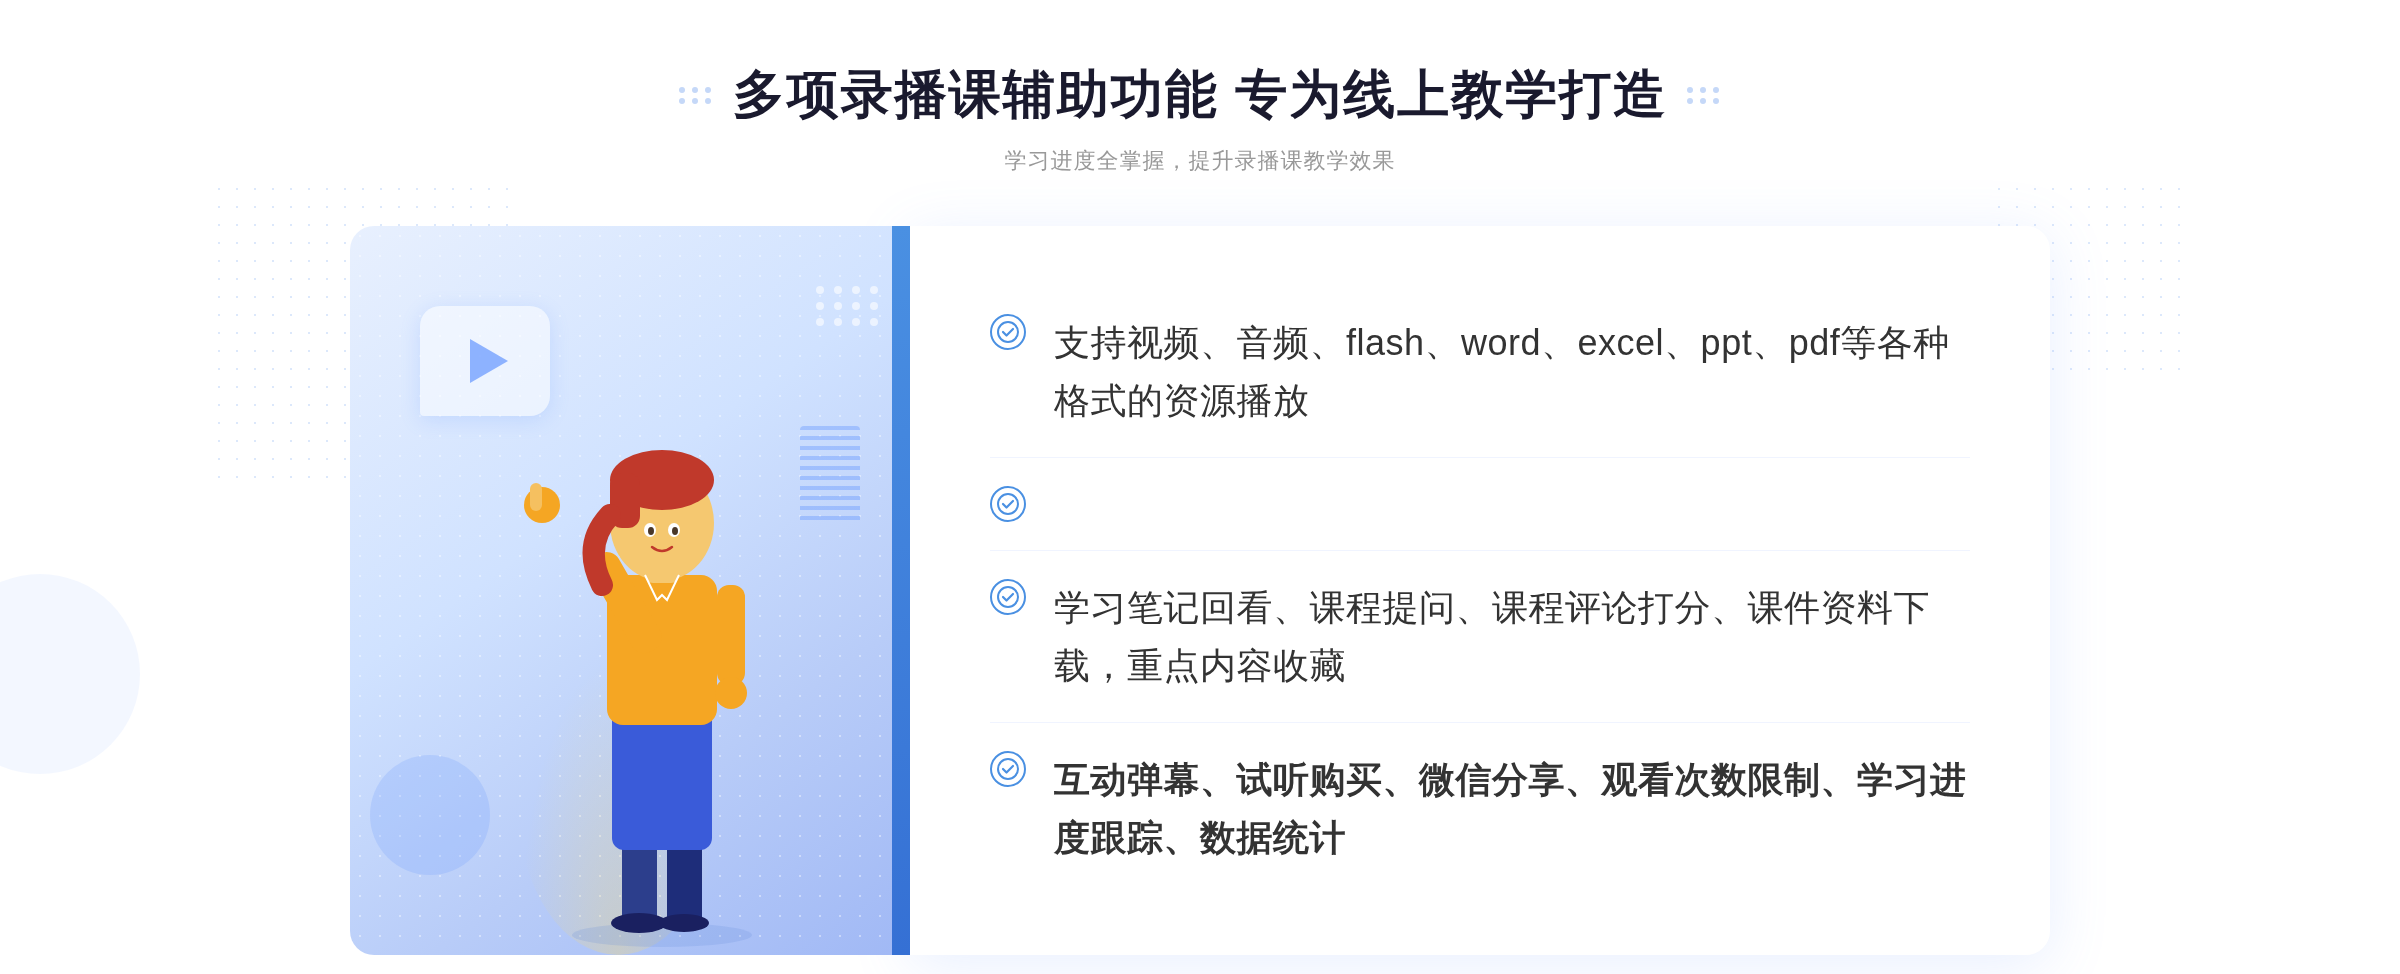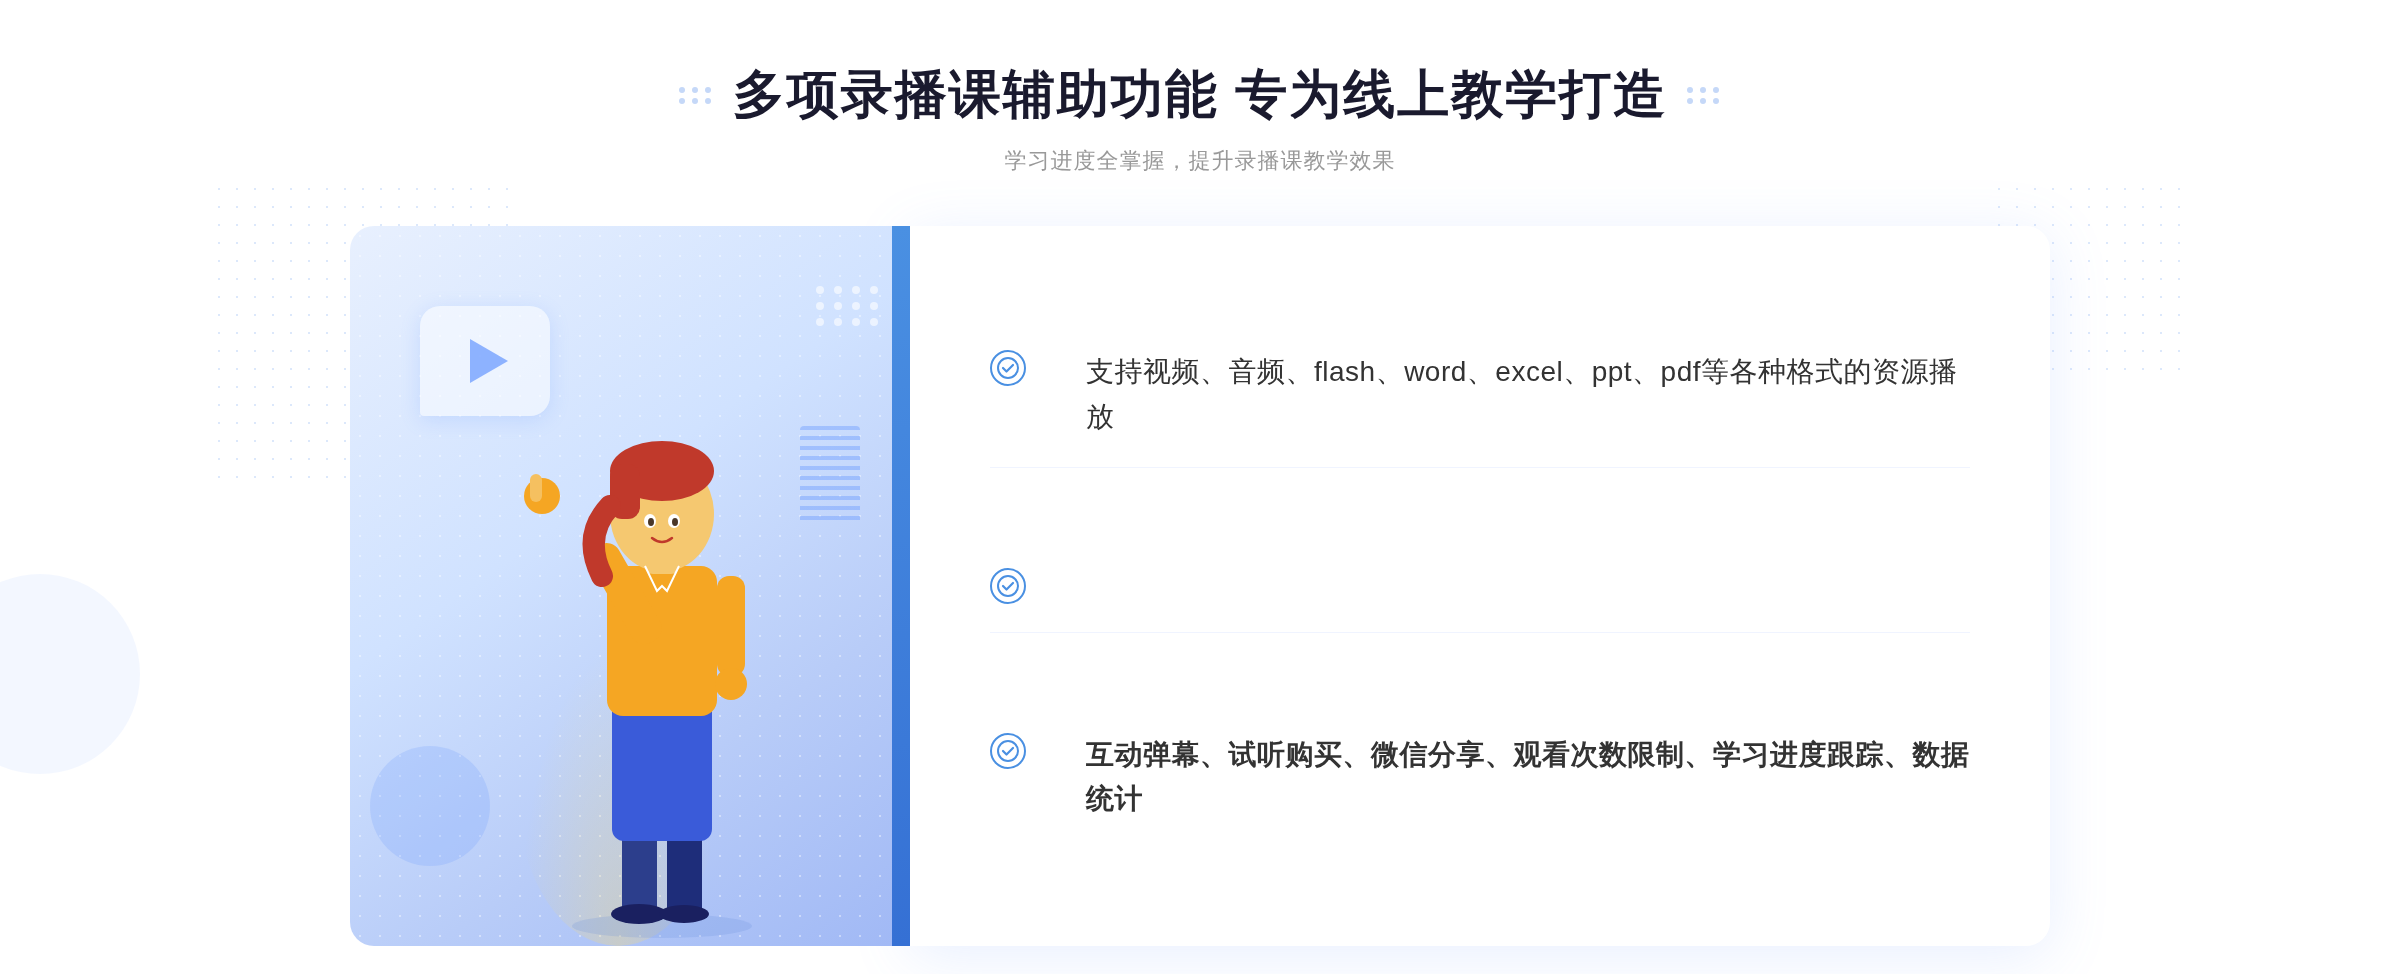--- a/index.html
+++ b/index.html
@@ -274,25 +274,24 @@
       border: 2.5px solid #4a90e2;
       display: flex;
       align-items: center;
       justify-content: center;
       color: #4a90e2;
       font-size: 18px;
       flex-shrink: 0;
     }
 
     .feature-text {
-      font-size: 28px;
+      font-size: 36px;
       color: #333333;
       line-height: 1.6;
       letter-spacing: 0.5px;
-      margin-left: 32px;
     }
 
     
     .outer-circle-left {
       position: absolute;
       left: -60px;
       bottom: 200px;
       width: 200px;
       height: 200px;
       border-radius: 50%;
@@ -428,27 +427,36 @@
 
       <div class="feature-item">
         <div class="check-circle">
           <svg width="22" height="22" viewBox="0 0 22 22" fill="none" xmlns="http://www.w3.org/2000/svg">
             <circle cx="11" cy="11" r="10" stroke="#4a90e2" stroke-width="2"></circle>
             <polyline points="6,11 9.5,14.5 16,8" stroke="#4a90e2" stroke-width="2.2" stroke-linecap="round" stroke-linejoin="round" fill="none"></polyline>
           </svg>
         </div>
       </div>
 
-
       <div class="feature-item">
         <div class="check-circle">
           <svg width="22" height="22" viewBox="0 0 22 22" fill="none" xmlns="http://www.w3.org/2000/svg">
             <circle cx="11" cy="11" r="10" stroke="#4a90e2" stroke-width="2"></circle>
             <polyline points="6,11 9.5,14.5 16,8" stroke="#4a90e2" stroke-width="2.2" stroke-linecap="round" stroke-linejoin="round" fill="none"></polyline>
           </svg>
         </div>
+        <span class="feature-text">学习笔记回看、课程提问、课程评论打分、课件资料下载，重点内容收藏</span>
+      </div>
+
+      <div class="feature-item">
+        <div class="check-circle">
+          <svg width="22" height="22" viewBox="0 0 22 22" fill="none" xmlns="http://www.w3.org/2000/svg">
+            <circle cx="11" cy="11" r="10" stroke="#4a90e2" stroke-width="2"></circle>
+            <polyline points="6,11 9.5,14.5 16,8" stroke="#4a90e2" stroke-width="2.2" stroke-linecap="round" stroke-linejoin="round" fill="none"></polyline>
+          </svg>
+        </div>
         <span class="feature-text">互动弹幕、试听购买、微信分享、观看次数限制、学习进度跟踪、数据统计</span>
       </div>
 
     </div>
   </div>
 
 </div>
 
 </body></html>

